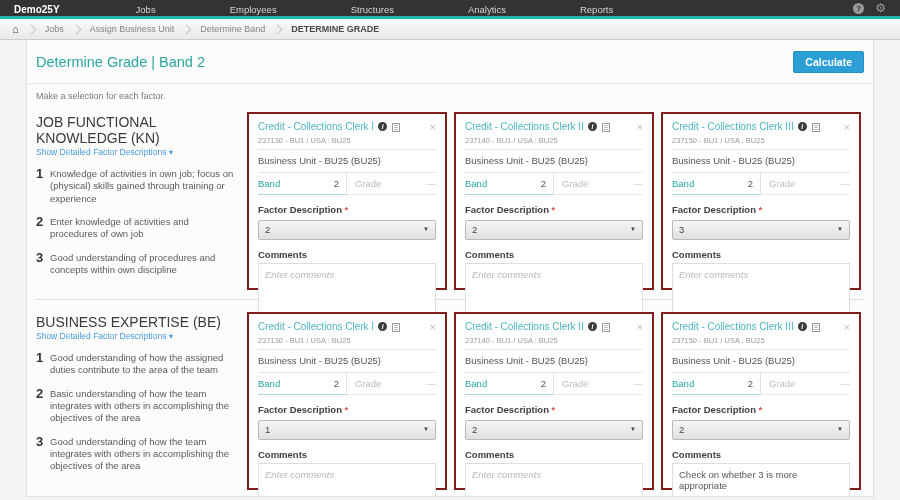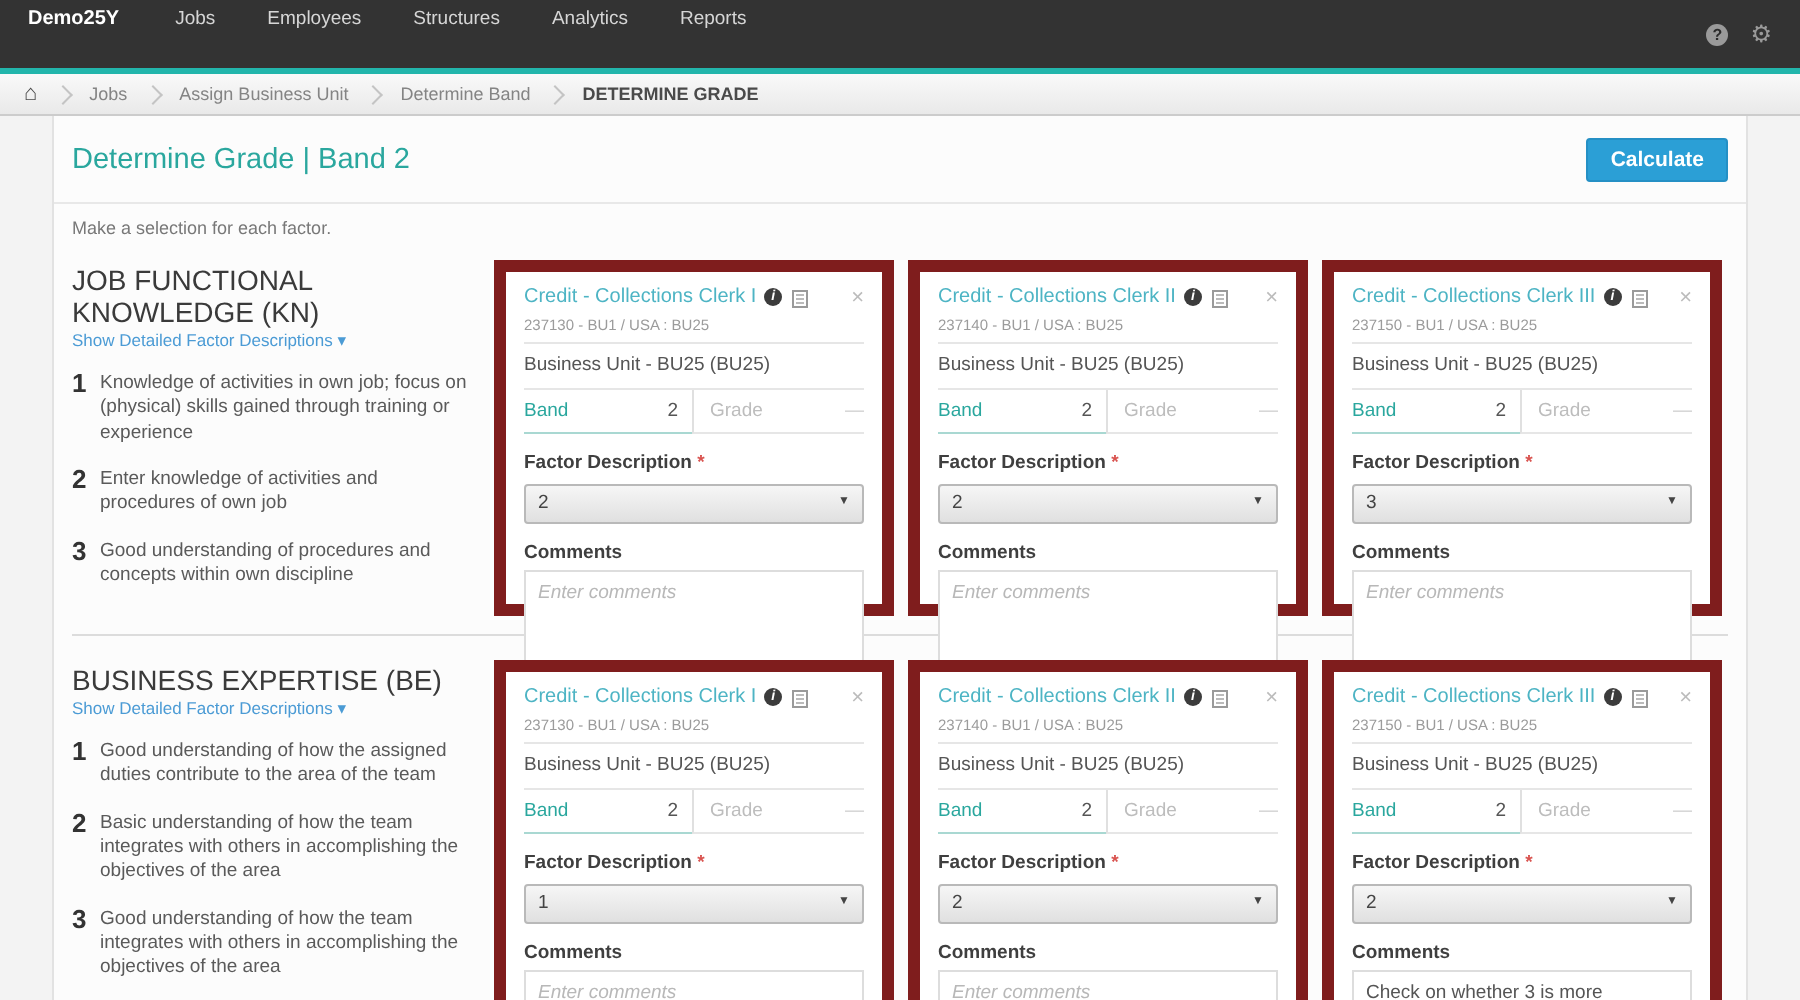--- a/index.html
+++ b/index.html
@@ -1,20 +1,20 @@
 <!DOCTYPE html>
 <html><head>
 <meta charset="utf-8">
 <style>
   * { margin:0; padding:0; box-sizing:border-box; }
   html,body { width:900px; height:500px; overflow:hidden; }
   body { font-family:"Liberation Sans", sans-serif; background:#f3f3f3; }
 
   
-  .navbar { height:34px; background:#333333; display:flex; align-items:stretch; }
+  .navbar { height:16px; background:#333333; display:flex; align-items:stretch;gap:48px; }
   .brand { color:#fff; font-weight:bold; font-size:10px; line-height:19px; padding:0 15px 0 14px; }
   .nav-item { color:#d6d6d6; font-size:9.5px; line-height:19px; padding:0 13px; cursor:pointer; }
   .nav-right { margin-left:auto; display:flex; align-items:center; gap:11px; padding-right:14px; }
   .help-icon { width:11px; height:11px; border-radius:50%; background:#9a9a9a; color:#2b2b2b;
                font-size:8px; font-weight:bold; text-align:center; line-height:11px; cursor:pointer; }
   .gear-icon { color:#9a9a9a; font-size:12px; line-height:12px; cursor:pointer; }
   .accent-bar { height:3px; }
 
   
   .breadcrumb { height:21px; background:linear-gradient(#f9f9f9,#e9e9e9); border-bottom:1px solid #cccccc;
@@ -45,21 +45,21 @@
   .section { display:flex; gap:7px; padding:9px 8px 6px 8px; }
   .section-left { width:205px; flex:none; padding:2px 4px 0 1px; }
   .section-heading { font-size:14px; font-weight:normal; color:#3a3a3a; }
   .section-link { font-size:8.5px; margin-top:1px; cursor:pointer; }
   .level { display:flex; margin-top:11px; }
   .level-num { font-size:13px; font-weight:bold; color:#333; width:14px; flex:none; line-height:12px; }
   .level-text { font-size:9.5px; color:#5a5a5a; line-height:1.3; }
   .section-divider { border-top:1px solid #dcdcdc; margin:3px 9px; }
 
   
-  .card { width:200px; flex:none; height:178px; background:#ffffff; border:6px solid #7f1d1d; padding:7px 9px; }
+  .card { width:200px; flex:none; height:178px; background:#ffffff; border:2px solid #7f1d1d; padding:7px 9px; }
   .card-title-row { display:flex; align-items:center; }
   .card-title { font-size:10px; white-space:nowrap; overflow:hidden; cursor:pointer; }
   .info-icon { width:9px; height:9px; border-radius:50%; background:#3c3c3c; color:#fff; flex:none;
                font-size:7px; font-style:italic; font-weight:bold; text-align:center; line-height:9px;
                margin-left:4px; cursor:pointer; }
   .copy-icon { position:relative; width:8px; height:9px; border:1px solid #9a9a9a; background:#fff;
                margin-left:5px; margin-top:1px; flex:none; cursor:pointer; }
   .copy-icon::before { content:""; position:absolute; left:1px; top:1px; width:4px; height:1px; background:#bbb;
                        box-shadow:0 2px 0 #bbb, 0 4px 0 #bbb; }
   .card-close { margin-left:auto; color:#bcbcbc; font-size:11px; line-height:10px; cursor:pointer; }

